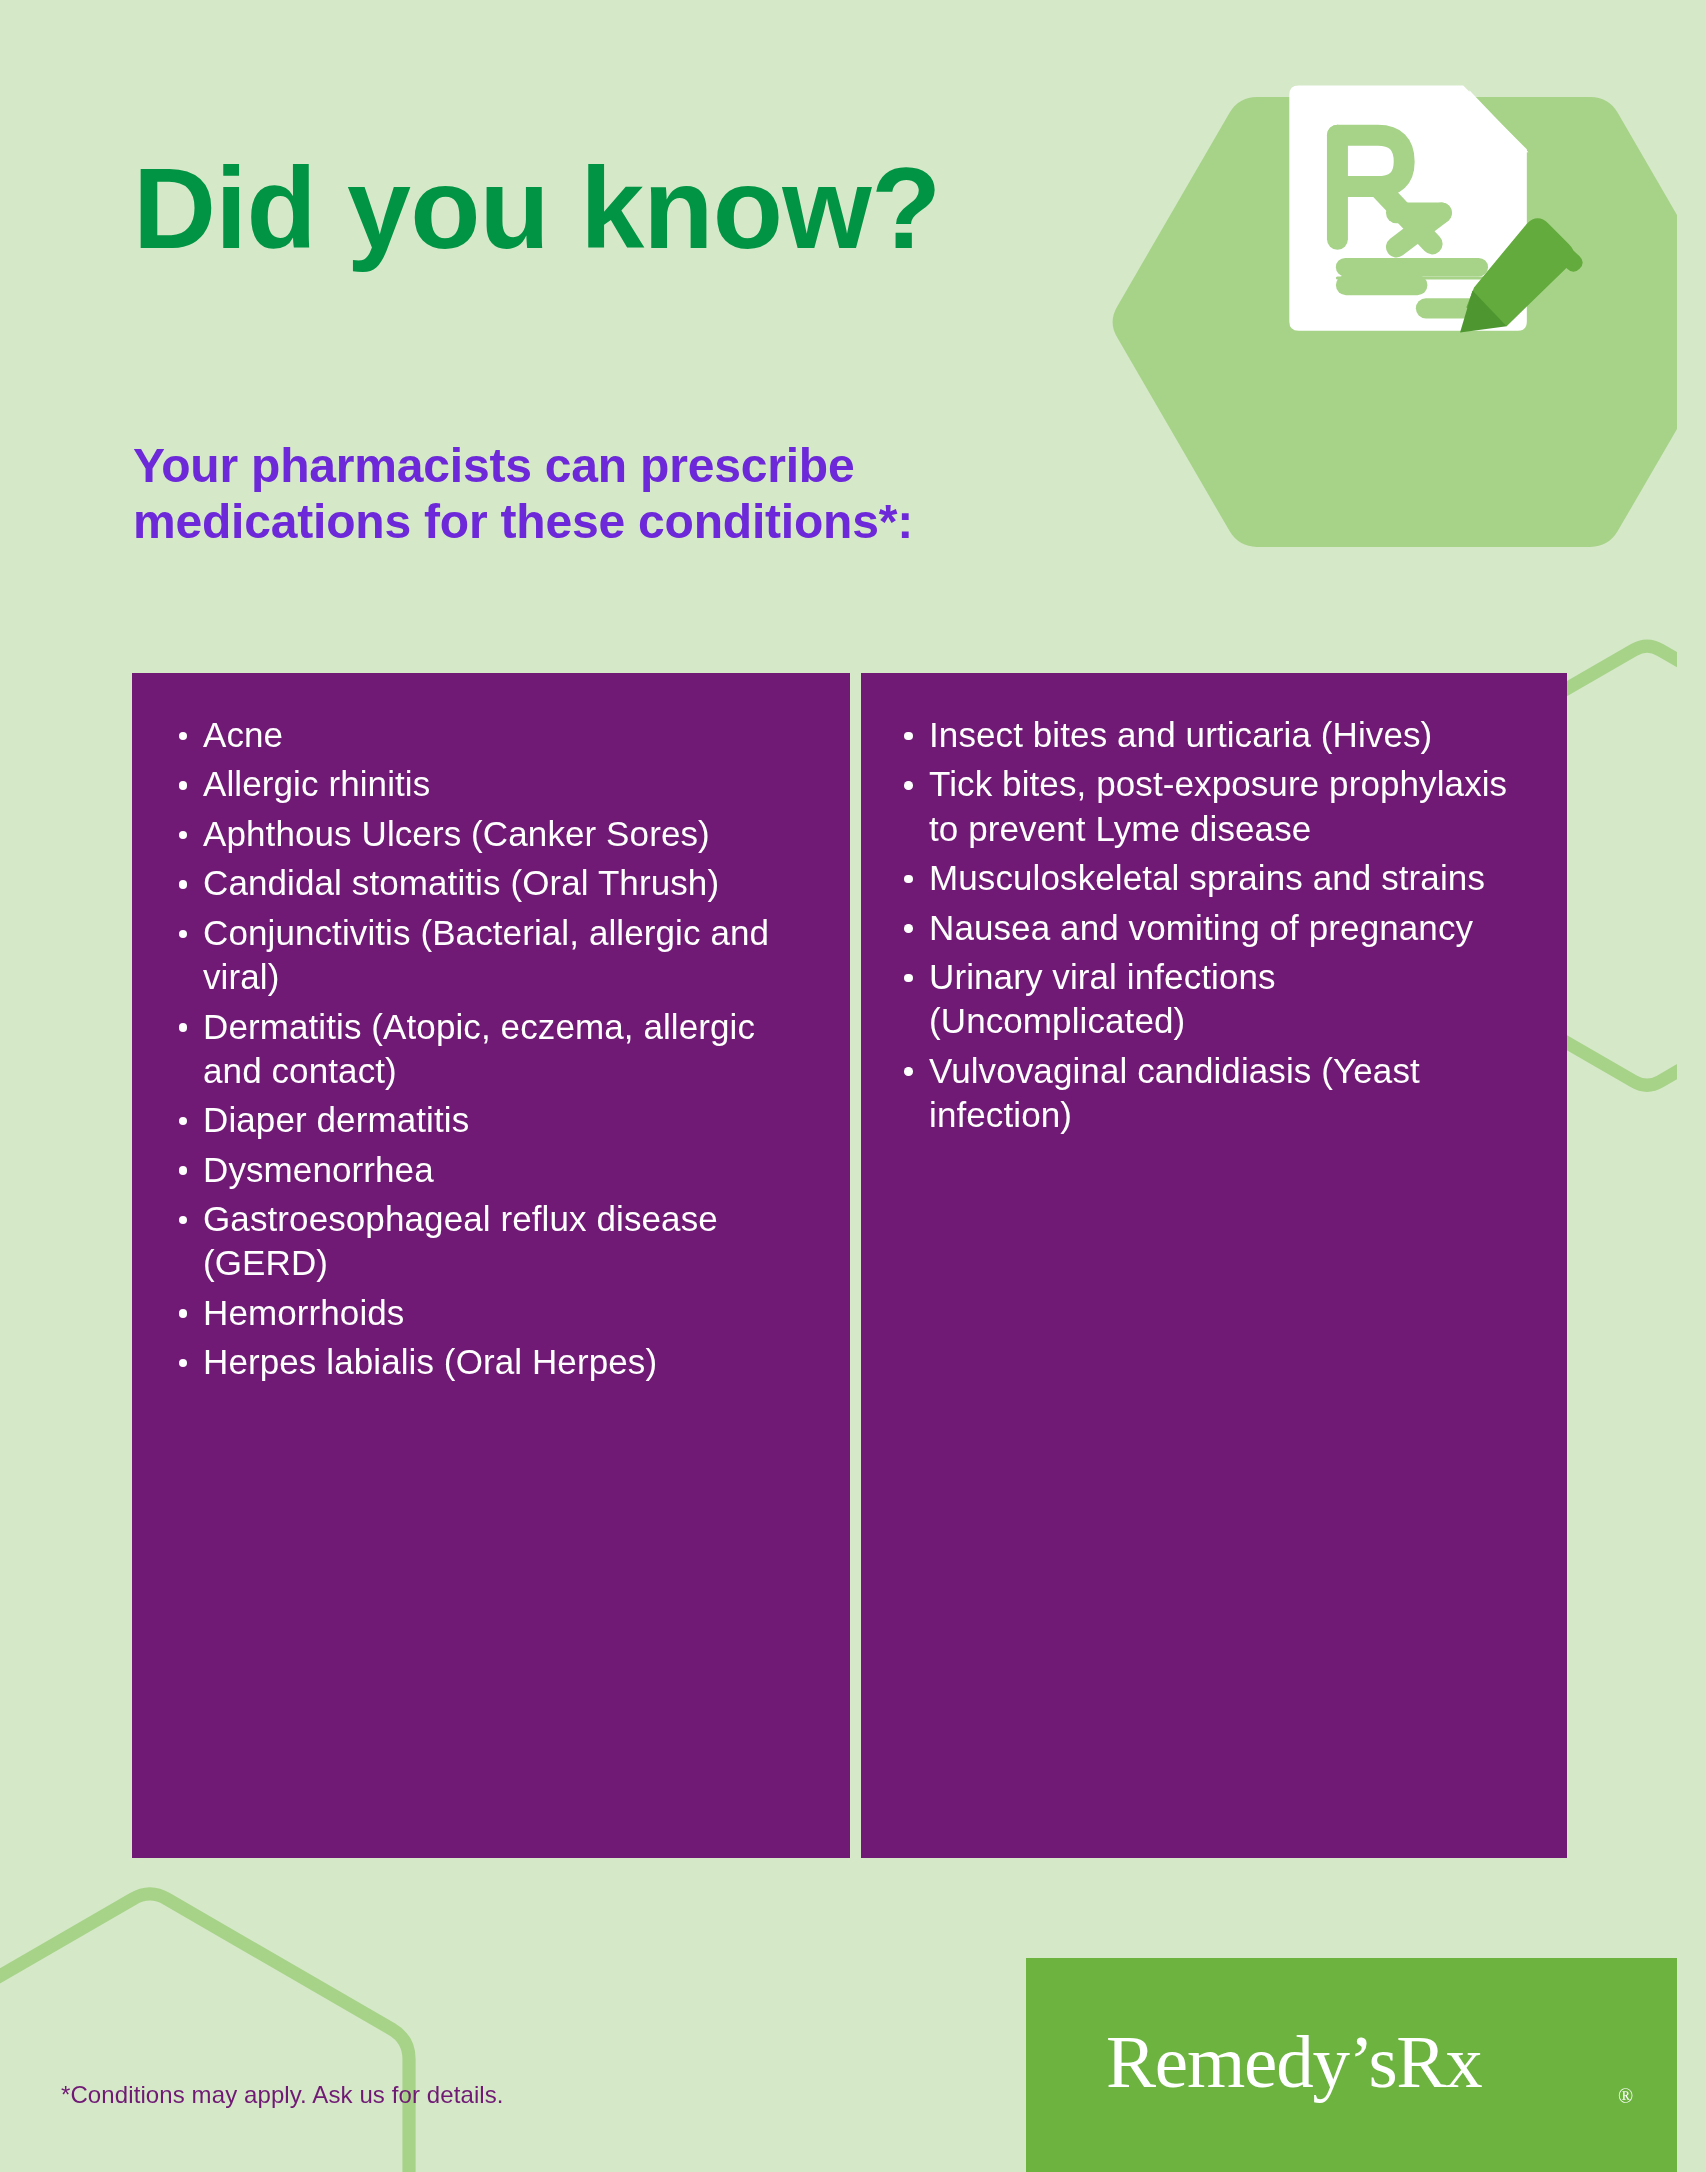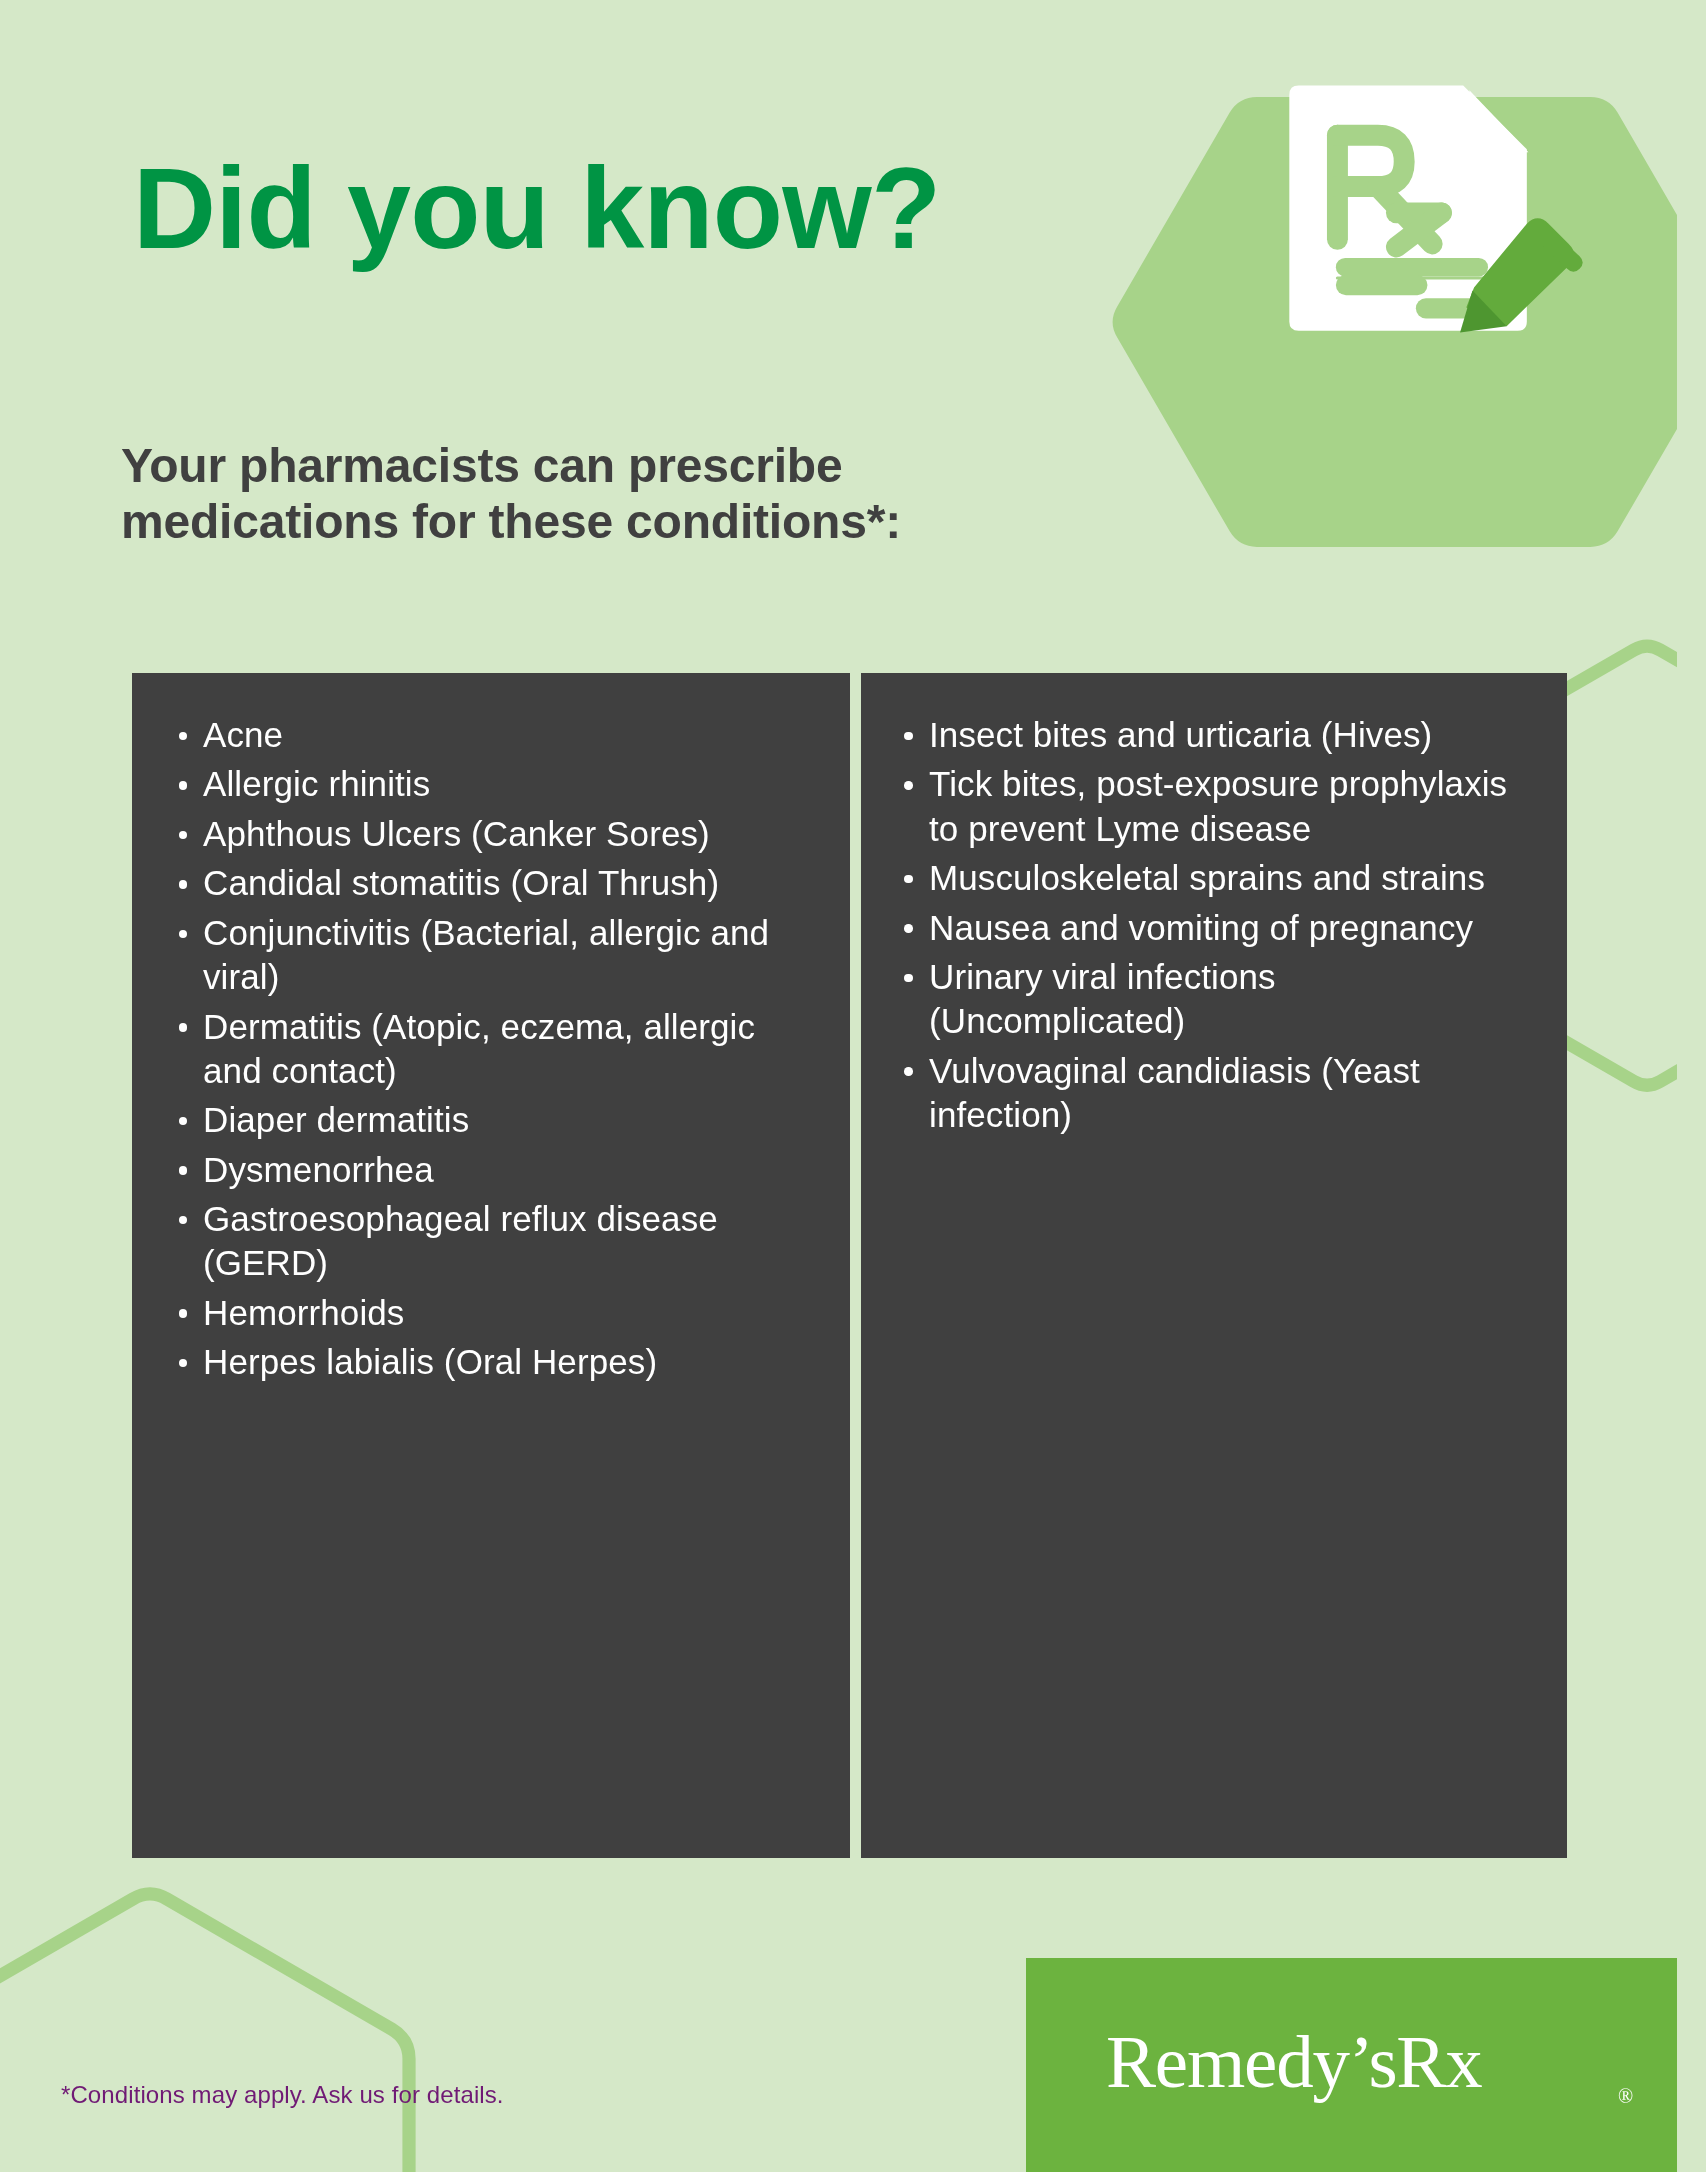--- a/index.html
+++ b/index.html
@@ -38,36 +38,36 @@
     top: 151px;
     font-size: 115px;
     font-weight: bold;
     line-height: 1.0;
     color: #009444;
     letter-spacing: -0.8px;
     white-space: nowrap;
   }
   .subhead {
     position: absolute;
-    left: 121px;
+    left: 133px;
     top: 438px;
     width: 970px;
     font-size: 48px;
     font-weight: bold;
     line-height: 1.17;
-    color: #404040;
+    color: #6d28d9;
     letter-spacing: -0.2px;
   }
 
   
   .card {
     position: absolute;
     top: 673px;
     height: 1185px;
-    background: #404040;
+    background: #701a75;
     box-sizing: border-box;
     padding: 40px 31px 31px 31px;
   }
   #card-left  { left: 132px;  width: 718px; }
   #card-right { left: 861px; width: 706px; }
 
   ul.cond-list {
     list-style: none;
     margin: 0;
     padding: 0;

